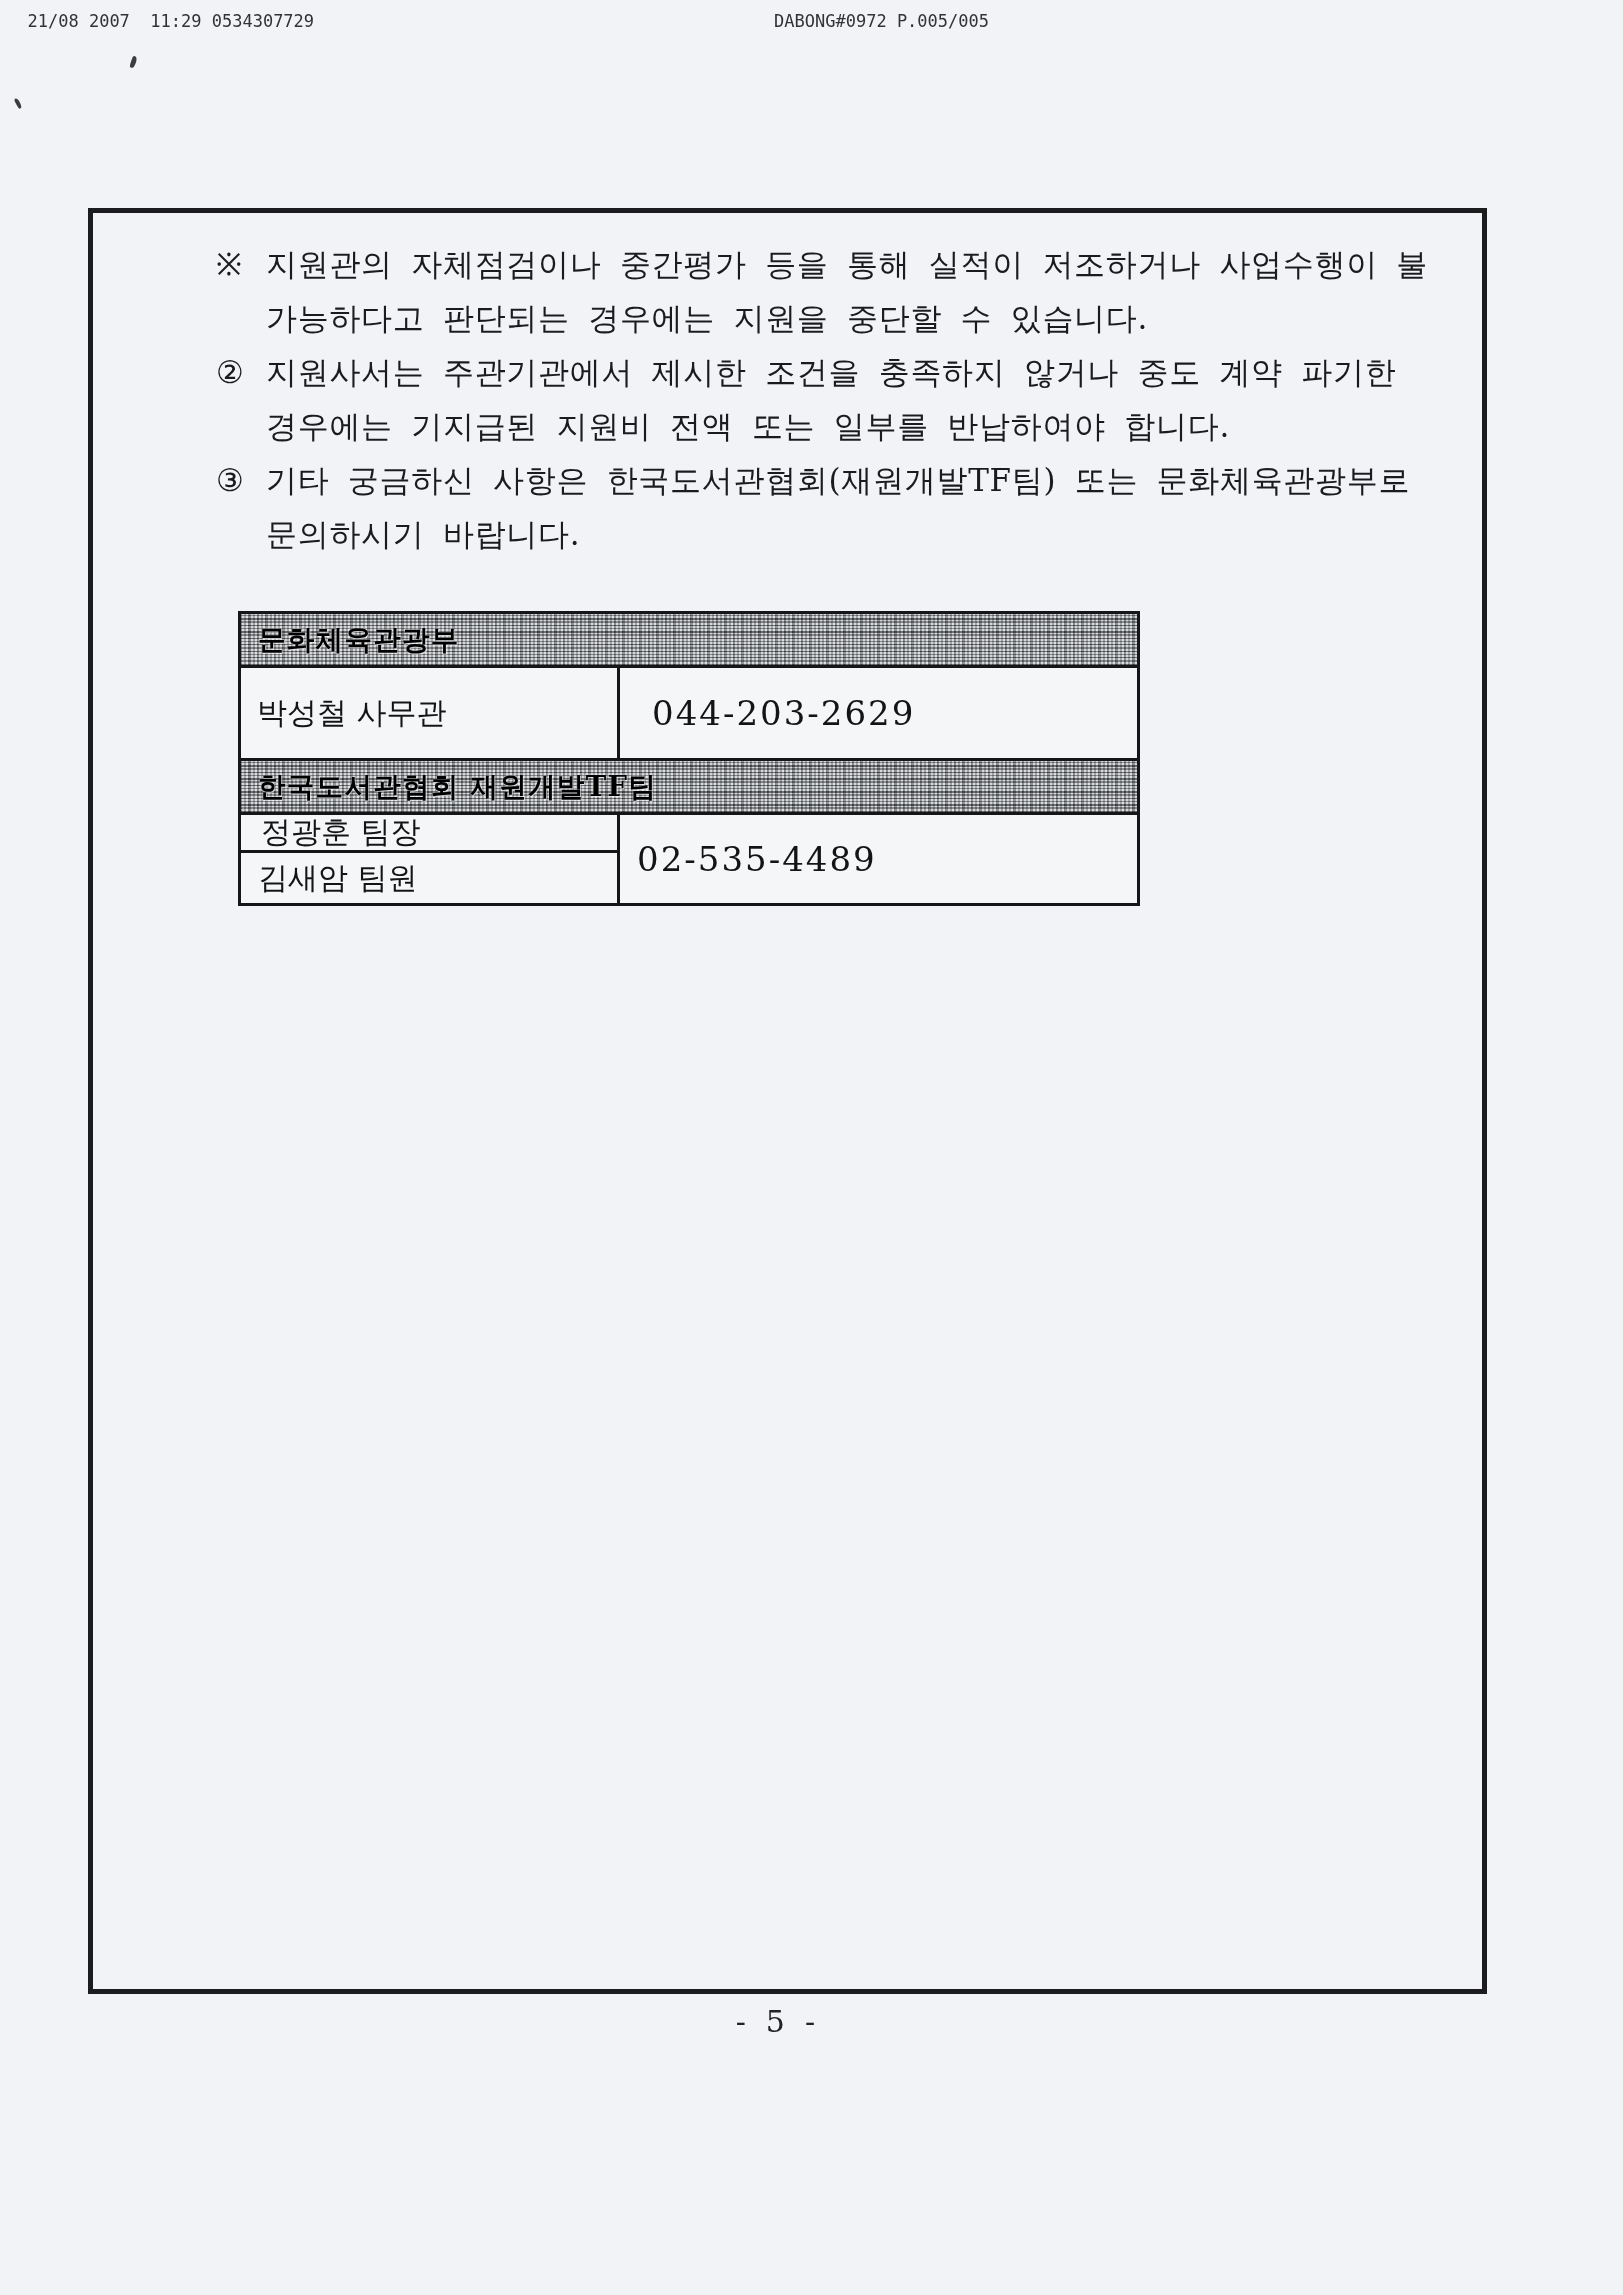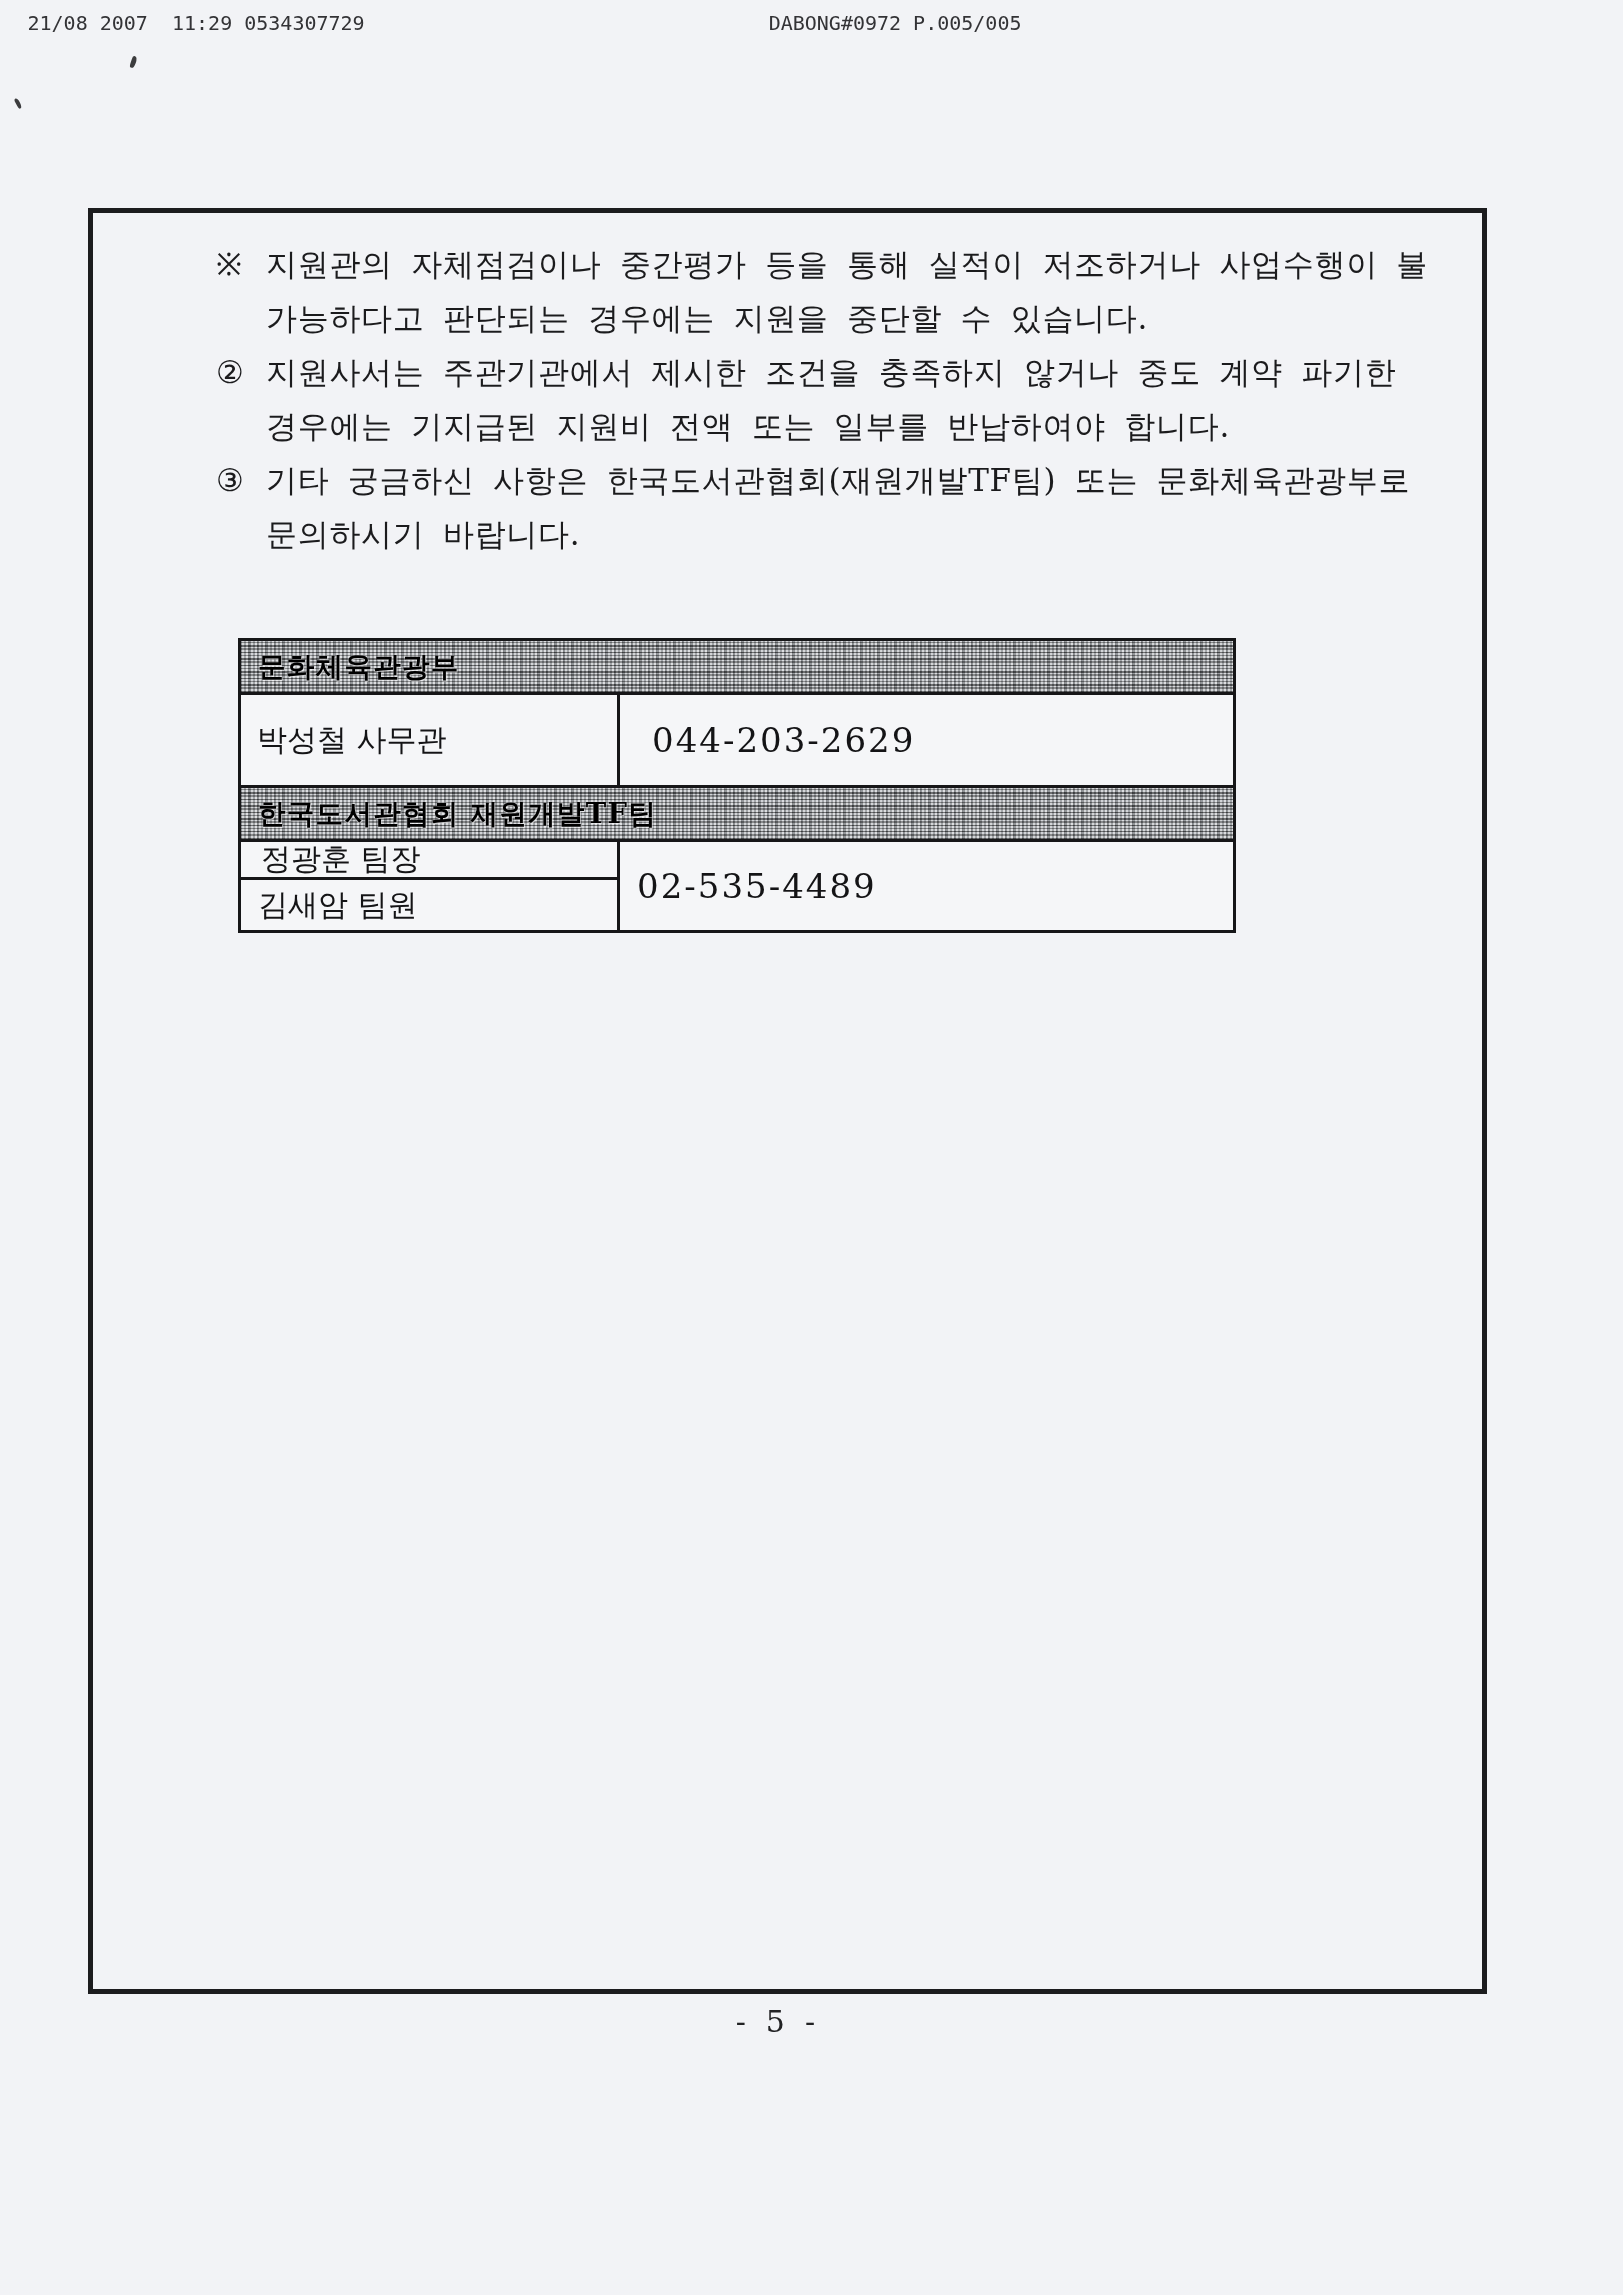--- a/index.html
+++ b/index.html
@@ -14,21 +14,21 @@
   }
 
   
   .fax-header {
     position: absolute;
     top: 10.5px; left: 27.5px; right: 80px;
     display: flex;
     justify-content: space-between;
     align-items: flex-start;
     font-family: "DejaVu Sans Mono", monospace;
-    font-size: 20px;
+    font-size: 17px;
     color: #333336;
     white-space: pre;
   }
   .fax-header .seg-left  { flex: 1 1 0; text-align: left; }
   .fax-header .seg-mid   { flex: 0 0 auto; text-align: center; margin-left: 38px; }
   .fax-header .seg-right { flex: 1 1 0; }
 
   .artifact { position: absolute; background: #3c3c3e; border-radius: 40% 60% 60% 40%; }
   .artifact-1 { left: 131px; top: 56px;  width: 4.6px;  height: 11.8px; transform: rotate(18deg); }
   .artifact-2 { left: 15.7px;  top: 98px; width: 3.9px;  height: 10.5px; transform: rotate(-28deg); }
@@ -54,22 +54,22 @@
     color: #1b1b1d;
   }
   .note { display: flex; }
   .note-marker { flex: 0 0 50px; }
   .note-body { flex: 1 1 auto; }
   .note-line { display: block; white-space: nowrap; }
 
   
   .contact-table {
     position: absolute;
-    left: 238px; top: 638px;
-    width: 998px;
+    left: 238px; top: 611px;
+    width: 902px;
     display: grid;
     grid-template-columns: 376px 1fr;
     grid-template-rows: 51px 93px 54px 41px 50px;
     border: 3.9px solid #161618;
     background: #f5f6f8;
     font-size: 30px;
     color: #141416;
   }
   .cell { display: flex; align-items: center; padding-left: 17px; overflow: hidden; }
   .cell.th {

